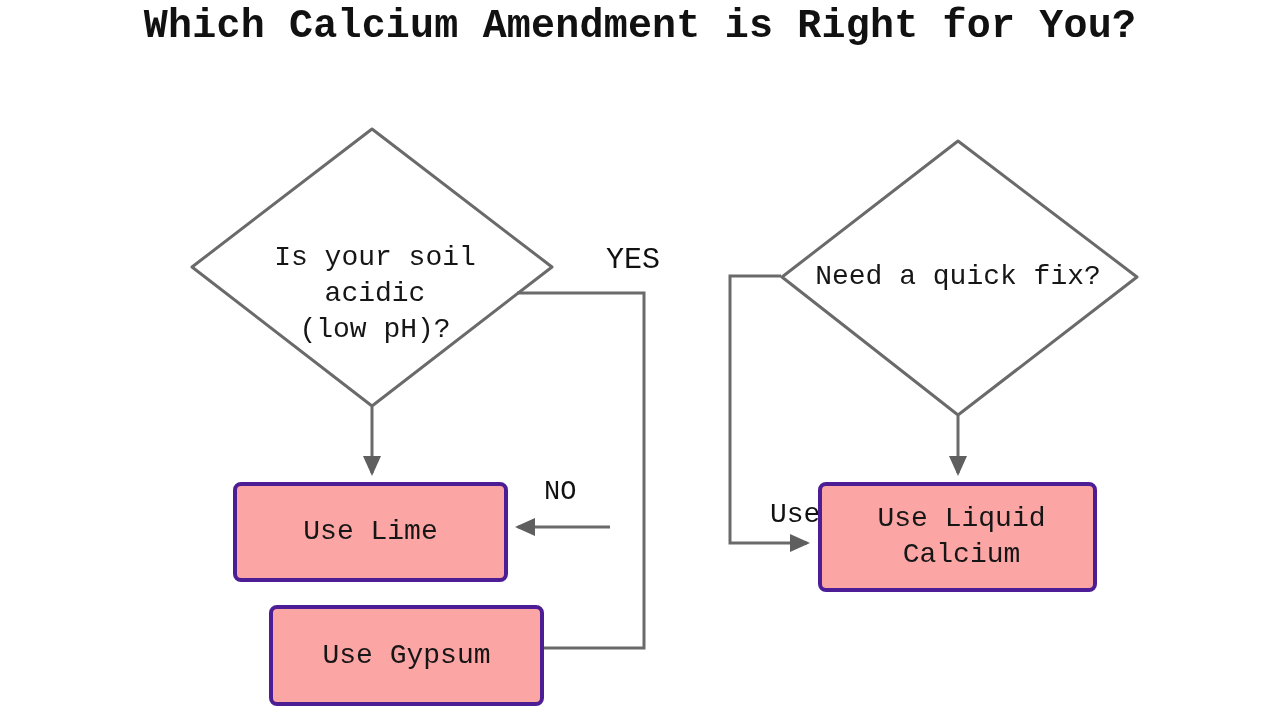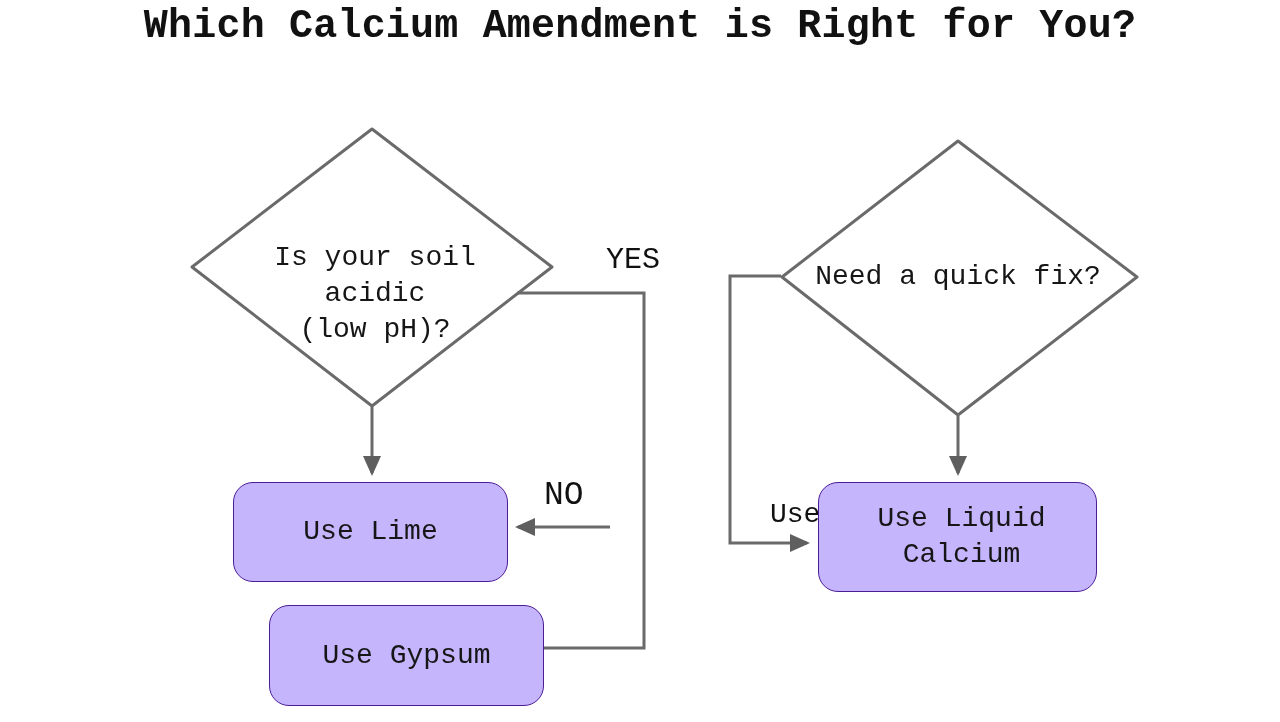--- a/index.html
+++ b/index.html
@@ -25,23 +25,23 @@
   }
   .wires {
     position: absolute;
     left: 0;
     top: 0;
     width: 1280px;
     height: 722px;
   }
   .node-box {
     position: absolute;
-    border: 1px solid #4c1d95;
-    border-radius: 20px;
-    background: #c4b5fd;
+    border: 4px solid #4c1d95;
+    border-radius: 8px;
+    background: #fca5a5;
     display: flex;
     flex-direction: column;
     align-items: center;
     justify-content: center;
     text-align: center;
     font-size: 28px;
     color: #161616;
     line-height: 36px;
   }
   .box-lime   { left: 233px; top: 482px; width: 275px; height: 100px; }
@@ -54,21 +54,21 @@
     color: #161616;
     line-height: 36px;
   }
   .dtext-left  { left: 222px; top: 240px; width: 306px; }
   .dtext-right { left: 808px; top: 259px; width: 300px; }
   .edge-label {
     position: absolute;
     color: #111111;
   }
   .label-yes { left: 572px; top: 243px; font-size: 30px; margin-left: 34px; }
-  .label-no  { left: 544px; top: 477px; font-size: 33px; }
+  .label-no  { left: 544px; top: 477px; font-size: 27px; }
   .label-use { left: 739px; top: 499px; font-size: 28px; margin-left: 31px; }
 </style>
 </head>
 <body>
 
 <div class="canvas">
 
   <div class="title">Which Calcium Amendment is Right for You?</div>
 
   <svg class="wires" viewBox="0 0 1280 722" xmlns="http://www.w3.org/2000/svg">

